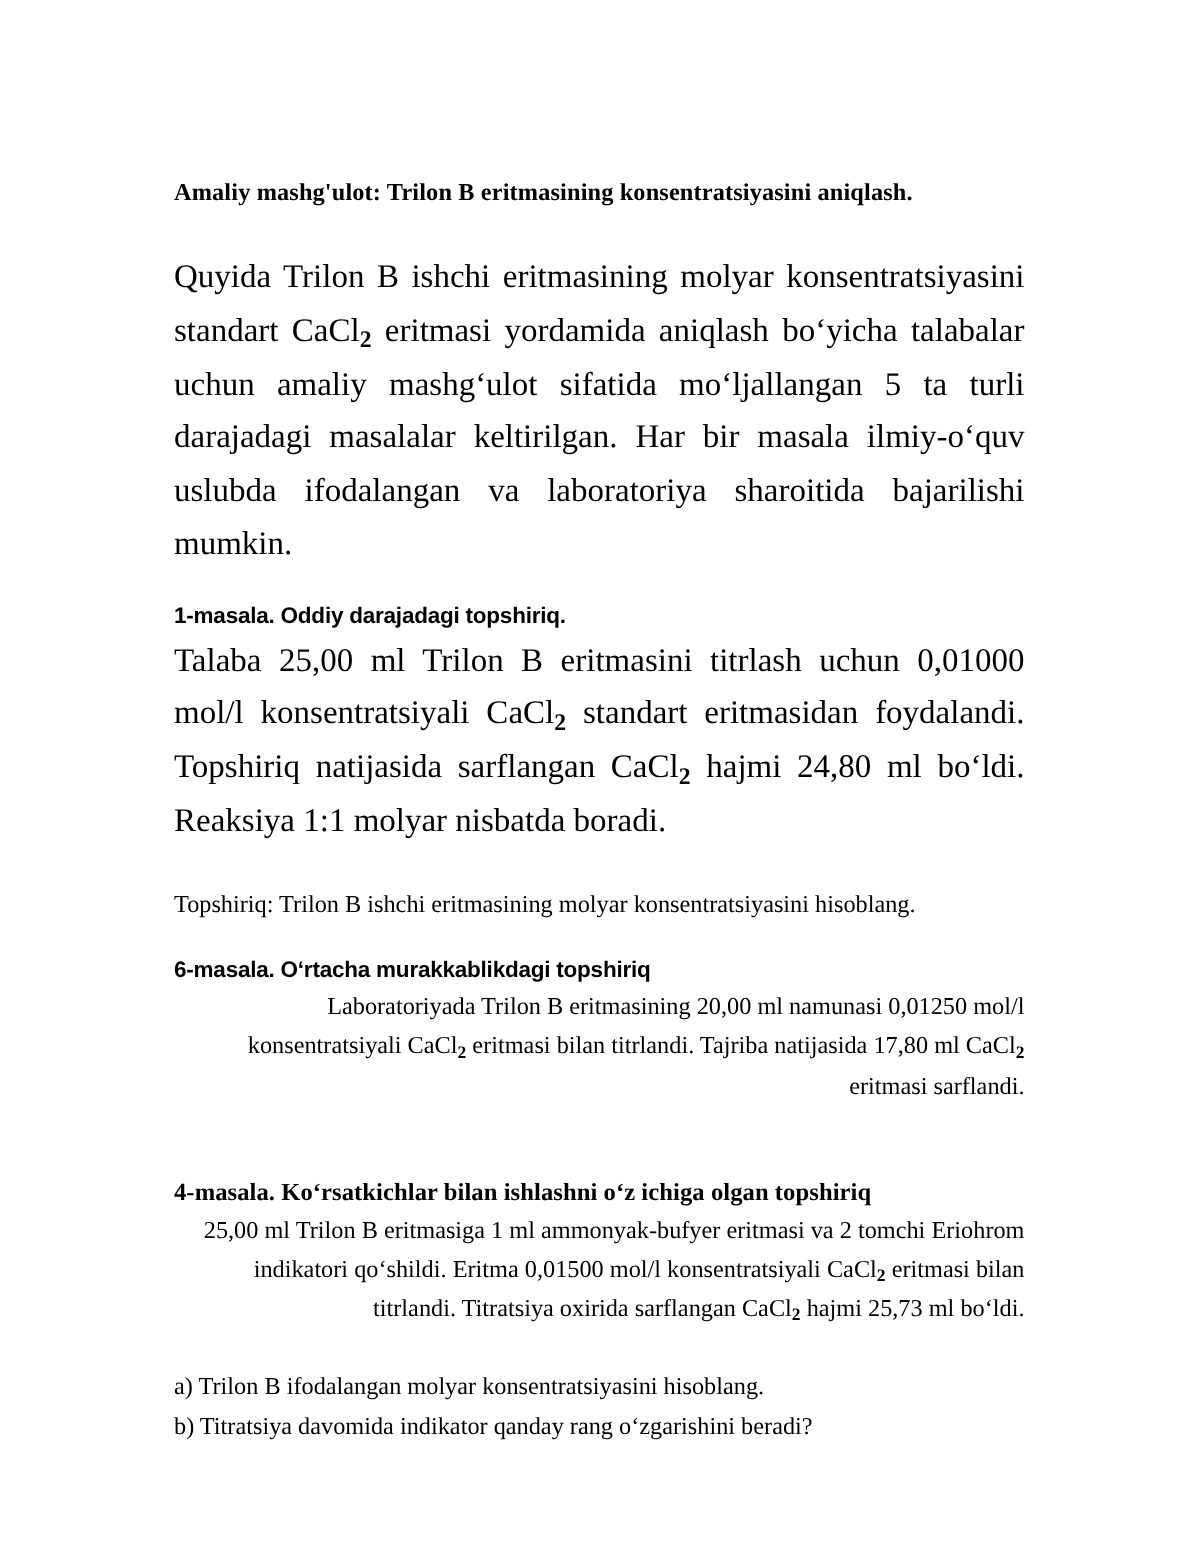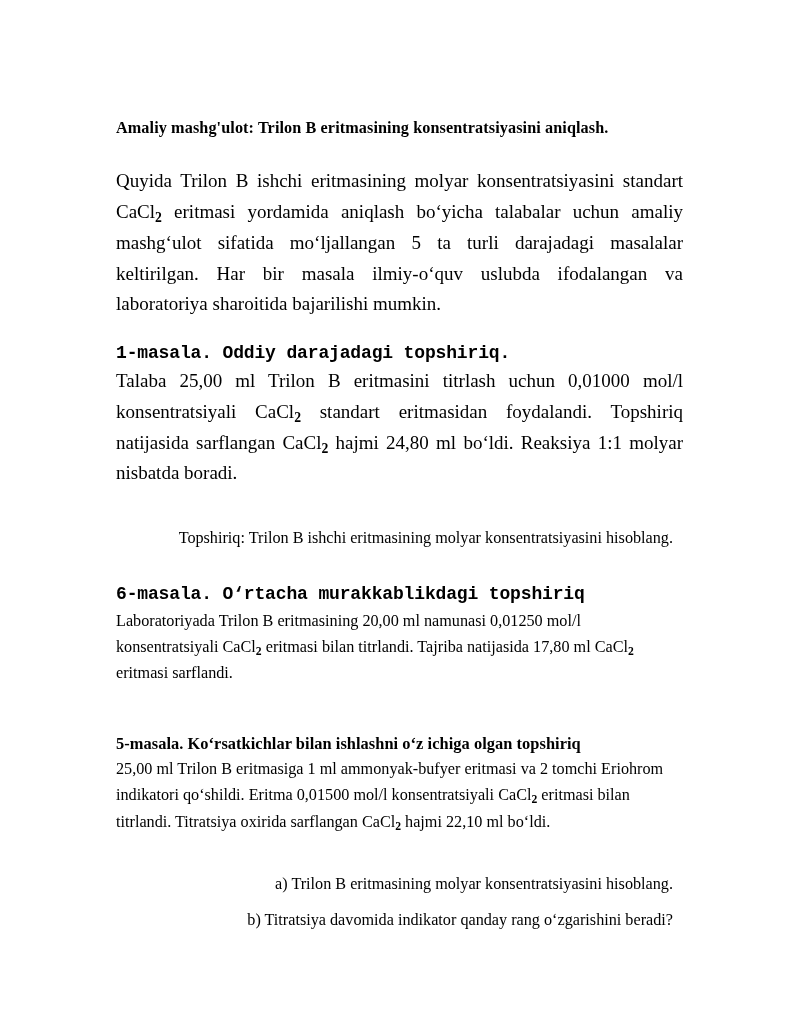--- a/index.html
+++ b/index.html
@@ -28,40 +28,40 @@
     font-family: "Liberation Serif", "DejaVu Serif", serif;
     font-weight: bold;
     font-size: 16.2px;
     line-height: 1.25;
     margin: 0 0 28px 0;
     letter-spacing: 0.1px;
   }
 
   
   p.body-justified {
-    font-size: 19px;
+    font-size: 22px;
     line-height: 1.62;
     text-align: justify;
     text-justify: inter-word;
     margin: 0;
   }
 
   
   p.body-left {
     font-size: 16.2px;
     line-height: 1.62;
-    text-align: left;
+    text-align: right;
     margin: 0;
   }
 
   
   h2.masala-sans {
-    font-family: Liberation Mono, monospace;
+    font-family: Liberation Sans, sans-serif;
     font-weight: bold;
-    font-size: 18px;
+    font-size: 15px;
     line-height: 1.45;
     margin: 0;
     letter-spacing: -0.15px;
   }
 
   
   h2.masala-serif {
     font-family: "Liberation Serif", "DejaVu Serif", serif;
     font-weight: bold;
     font-size: 16.4px;
@@ -76,22 +76,22 @@
   sub {
     font-size: 0.72em;
     line-height: 0;
     vertical-align: -0.28em;
     font-weight: bold;
   }
 
   .task-line {
     font-size: 16.2px;
     line-height: 1.62;
-    margin: 10px;
-    text-align: right;
+    margin: 0;
+    text-align: left;
   }
 </style>
 </head>
 <body>
 
 <div class="page">
 
   <h1 class="doc-title">Amaliy mashg'ulot:  Trilon B eritmasining konsentratsiyasini aniqlash.</h1>
 
   <p class="body-justified"><span>Quyida Trilon B ishchi eritmasining molyar konsentratsiyasini standart CaCl</span><sub>2</sub><span> eritmasi yordamida aniqlash bo‘yicha talabalar uchun amaliy mashg‘ulot sifatida mo‘ljallangan 5 ta turli darajadagi masalalar keltirilgan. Har bir masala ilmiy-o‘quv uslubda ifodalangan va laboratoriya sharoitida bajarilishi mumkin.</span></p>
@@ -110,22 +110,22 @@
 
   <h2 class="masala-sans">6-masala. O‘rtacha murakkablikdagi topshiriq</h2>
 
   <p class="body-left"><span>Laboratoriyada Trilon B eritmasining 20,00 ml namunasi 0,01250 mol/l konsentratsiyali CaCl</span><sub>2</sub><span> eritmasi bilan titrlandi. Tajriba natijasida 17,80 ml CaCl</span><sub>2</sub><span> eritmasi sarflandi.</span></p>
 
   <div class="gap-lg"></div>
 
 
   <div class="gap-md"></div>
 
-  <h2 class="masala-serif">5-masala. Ko‘rsatkichlar bilan ishlashni o‘z ichiga olgan topshiriq</h2>
+  <h2 class="masala-serif">4-masala. Ko‘rsatkichlar bilan ishlashni o‘z ichiga olgan topshiriq</h2>
 
-  <p class="body-left"><span>25,00 ml Trilon B eritmasiga 1 ml ammonyak-bufyer eritmasi va 2 tomchi Eriohrom  indikatori qo‘shildi. Eritma 0,01500 mol/l konsentratsiyali CaCl</span><sub>2</sub><span> eritmasi bilan titrlandi. Titratsiya oxirida sarflangan CaCl</span><sub>2</sub><span> hajmi 22,10 ml bo‘ldi.</span></p>
+  <p class="body-left"><span>25,00 ml Trilon B eritmasiga 1 ml ammonyak-bufyer eritmasi va 2 tomchi Eriohrom  indikatori qo‘shildi. Eritma 0,01500 mol/l konsentratsiyali CaCl</span><sub>2</sub><span> eritmasi bilan titrlandi. Titratsiya oxirida sarflangan CaCl</span><sub>2</sub><span> hajmi 25,73 ml bo‘ldi.</span></p>
 
   <div class="gap-lg"></div>
 
-  <p class="task-line">a) Trilon B eritmasining molyar konsentratsiyasini hisoblang.</p>
+  <p class="task-line">a) Trilon B ifodalangan molyar konsentratsiyasini hisoblang.</p>
   <p class="task-line">b) Titratsiya davomida indikator qanday rang o‘zgarishini beradi?</p>
 
 </div>
 
 </body></html>

